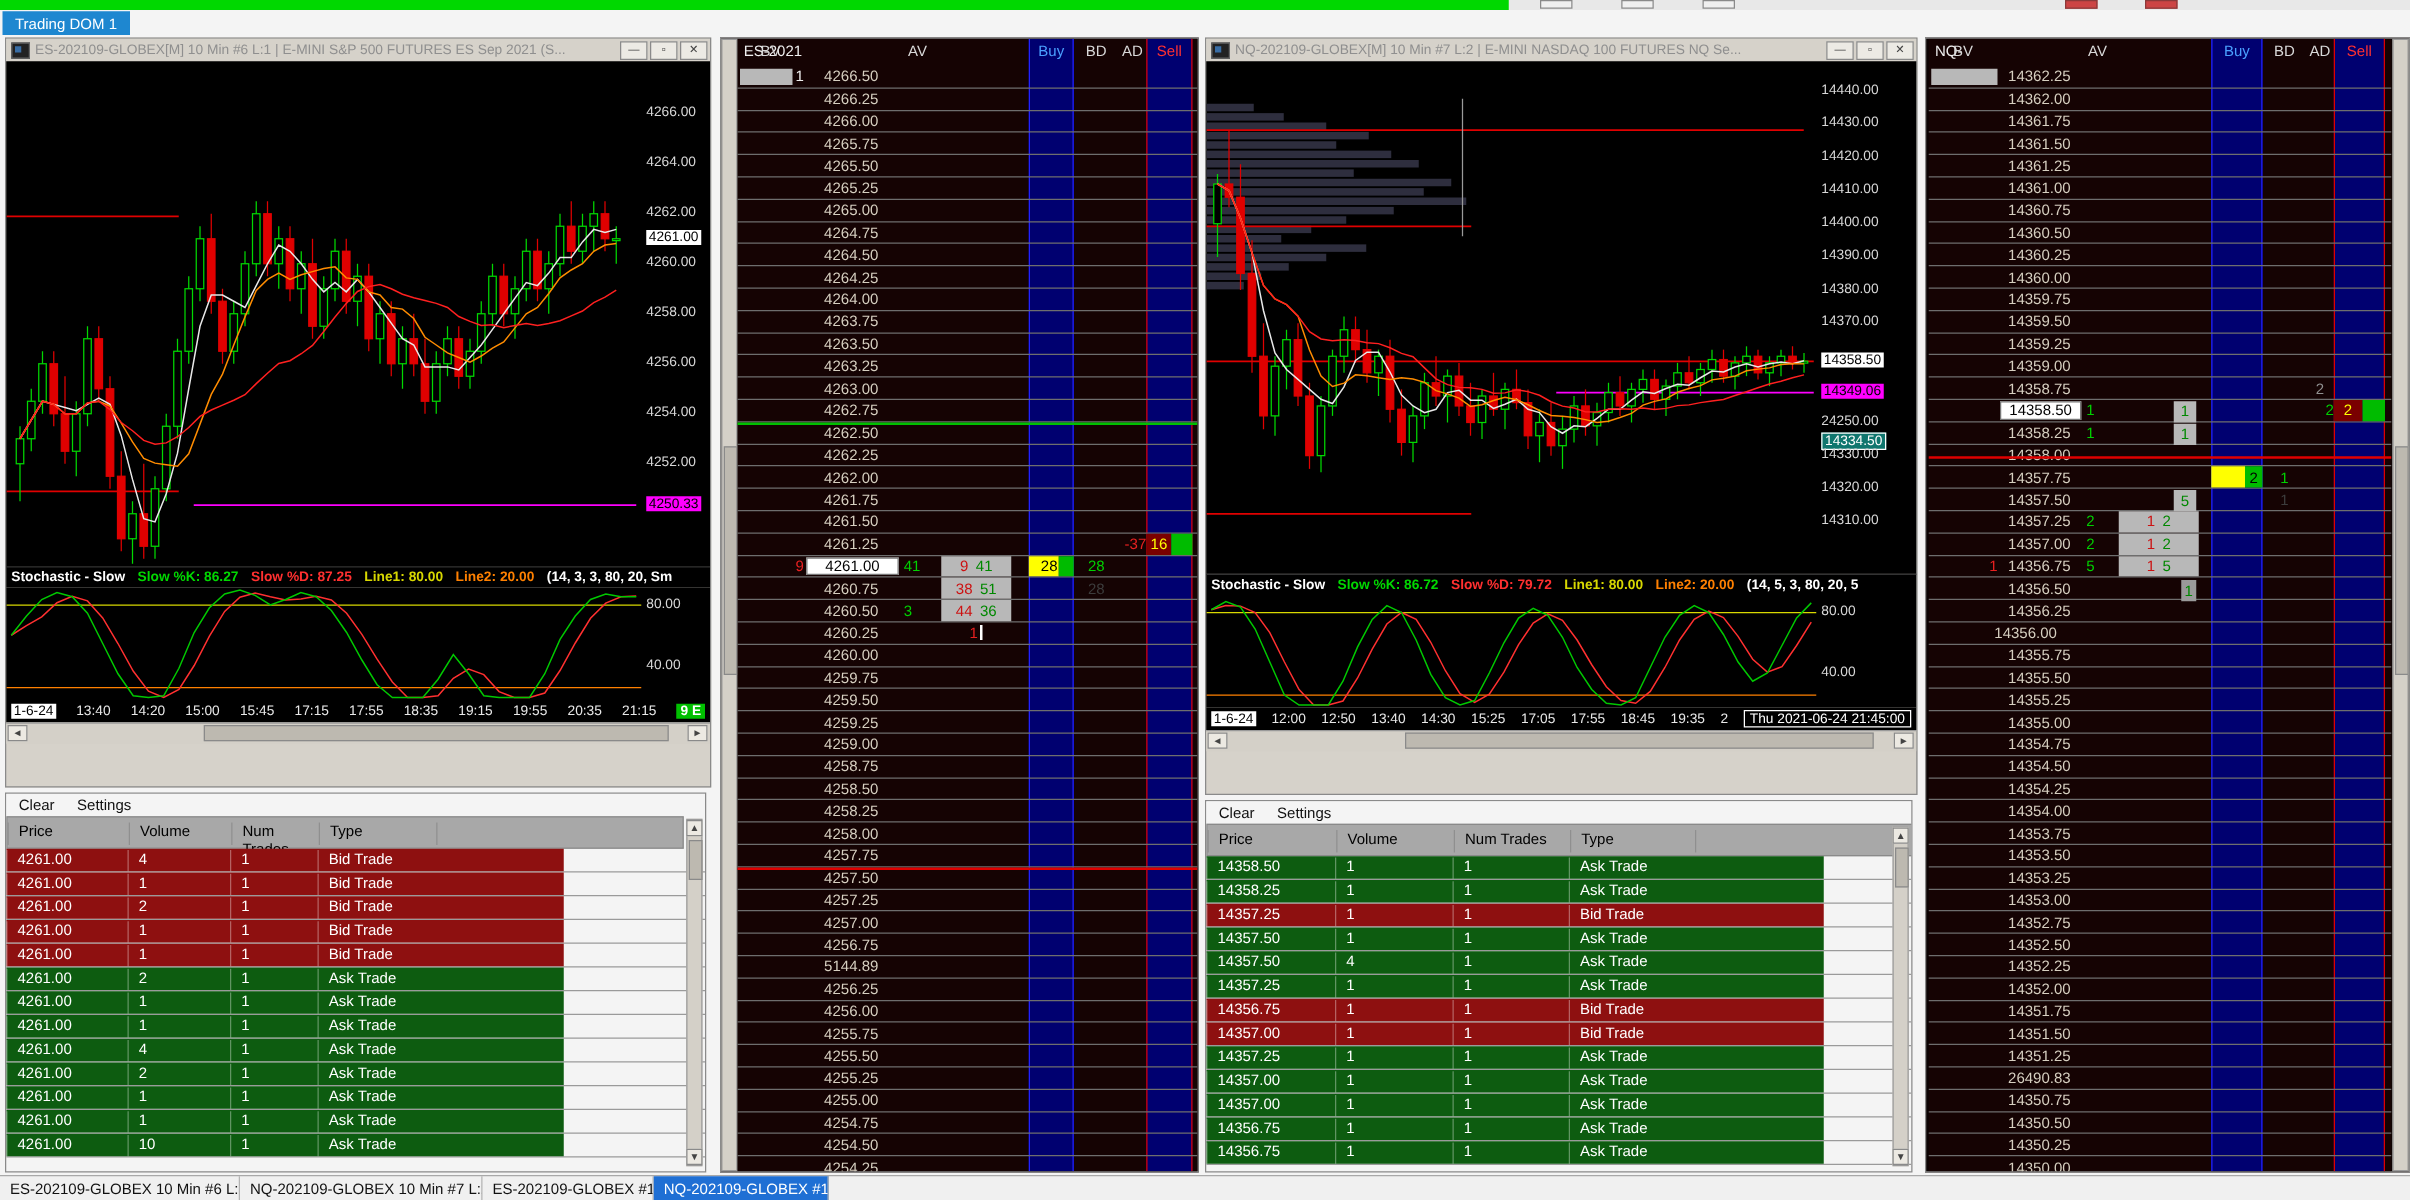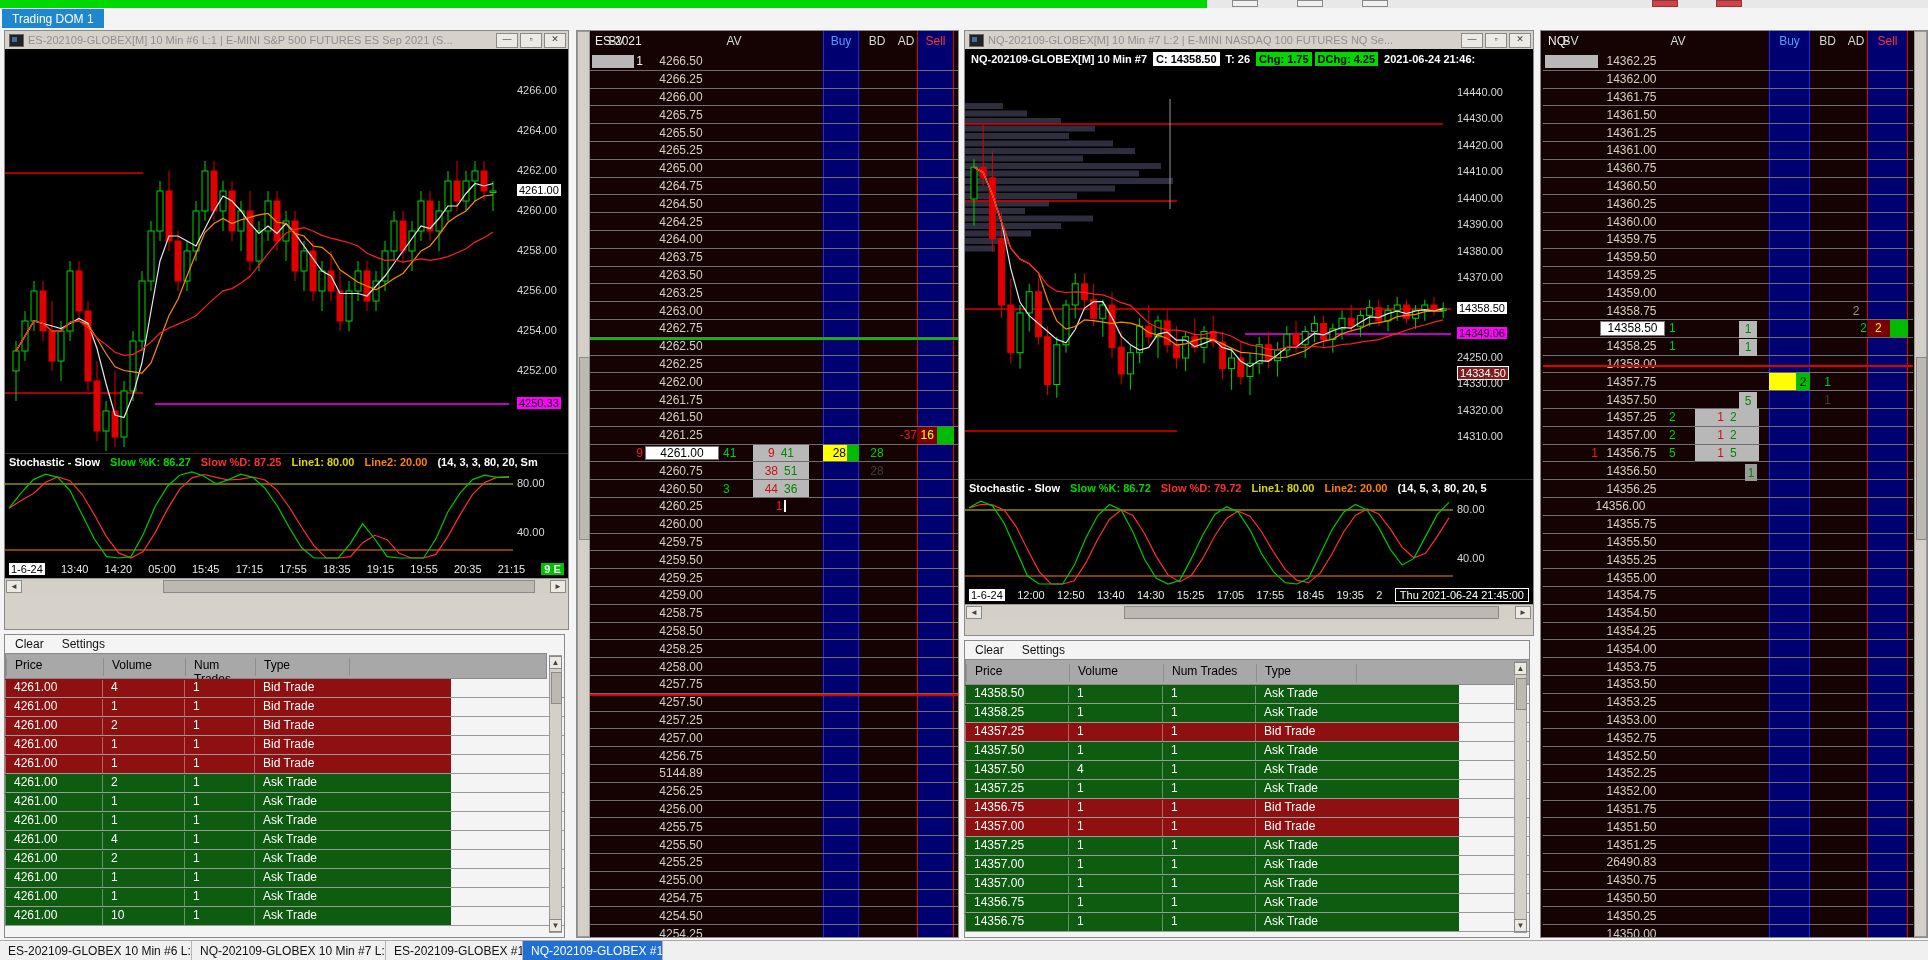--- a/index.html
+++ b/index.html
@@ -13,21 +13,21 @@
   .tbtns{display:flex;gap:2px;flex:none;margin-left:4px;}
   .tbtn{width:20px;height:13px;background:#eceae4;border:1px solid #8a8a8a;color:#444;font-size:9px;line-height:11px;text-align:center;}
   .infoline{position:relative;height:20px;background:#000;display:flex;align-items:center;gap:3px;padding:0 3px;white-space:nowrap;overflow:hidden;}
   .infoline span{font-size:11px;font-weight:700;color:#fff;padding:1px 3px;}
   .seg-white{background:#ffffff;color:#000!important;}
   .seg-green{background:#00d800;color:#000!important;}
   .chart-region{position:relative;background:#000;overflow:hidden;}
   .axis-label{position:absolute;color:#d8d8d8;font-size:11px;white-space:nowrap;}
   .axis-last{background:#fff;color:#000;padding:0 2px;}
   .axis-magenta{background:#ff00ff;color:#000;padding:0 2px;}
-  .axis-boxed{background:#7f1d1d;color:#fff;border:1px solid #fff;padding:0 2px;}
+  .axis-boxed{background:#0f766e;color:#fff;border:1px solid #fff;padding:0 2px;}
   .stoch-label{height:16px;background:#000;display:flex;gap:10px;align-items:center;padding:0 4px;white-space:nowrap;overflow:hidden;border-top:1px solid #333;}
   .stoch-label span{font-size:11px;font-weight:700;}
   .time-row{height:18px;background:#000;display:flex;align-items:center;justify-content:space-between;padding:0 4px;overflow:hidden;}
   .time-row .tl{color:#e8e8e8;font-size:11px;white-space:nowrap;}
   .time-first{background:#fff;color:#000!important;padding:0 2px;}
   .time-badge-green{background:#00c000;color:#fff!important;padding:0 3px;font-weight:700;}
   .time-badge-box{border:1px solid #fff;color:#fff!important;padding:0 4px;}
   .sb-h{height:16px;background:#d4d0c8;position:relative;border-top:1px solid #9a9a9a;}
   .sb-btn{position:absolute;top:1px;width:16px;height:13px;background:#ece9e2;border:1px solid #8a8a8a;font-size:8px;color:#444;text-align:center;line-height:12px;box-sizing:border-box;}
   .sb-thumb{position:absolute;top:1px;height:13px;background:#bdb9b0;border:1px solid #8a8a8a;box-sizing:border-box;}
@@ -237,21 +237,21 @@
           <polyline points="4,38.2 16.195121951219512,30.5 28.390243902439025,23.5 40.58536585365854,12.2 52.78048780487805,7.0 64.97560975609755,10.7 77.17073170731707,24.3 89.3658536585366,44.8 101.5609756097561,66.8 113.7560975609756,82.9 125.95121951219512,88.0 138.14634146341464,81.5 150.34146341463415,62.4 162.53658536585365,38.9 174.7317073170732,19.1 186.9268292682927,7.8 199.1219512195122,4.5 211.3170731707317,7.4 223.5121951219512,10.0 235.70731707317074,9.2 247.90243902439025,7.0 260.0975609756098,10.0 272.2926829268293,20.6 284.4878048780488,37.5 296.6829268292683,57.3 308.8780487804878,75.6 321.0731707317073,88.0 333.2682926829268,88.0 345.4634146341464,86.6 357.6585365853659,72.7 369.8536585365854,65.3 382.0487804878049,69.7 394.2439024390244,83.3 406.4390243902439,88.0 418.6341463414634,88.0 430.8292682926829,84.4 443.0243902439024,66.4 455.219512195122,44.4 467.4146341463415,24.6 479.609756097561,12.5 491.8048780487805,7.4 504,6.7" fill="none" stroke="#ff3030" stroke-width="1.2"></polyline>
           <polyline points="4,38.2 16.195121951219512,22.8 28.390243902439025,9.6 40.58536585365854,4.1 52.78048780487805,7.4 64.97560975609755,20.6 77.17073170731707,44.8 89.3658536585366,69.0 101.5609756097561,86.6 113.7560975609756,88.0 125.95121951219512,86.6 138.14634146341464,64.6 150.34146341463415,36.0 162.53658536585365,16.2 174.7317073170732,5.2 186.9268292682927,2.0 199.1219512195122,6.3 211.3170731707317,14.0 223.5121951219512,9.6 235.70731707317074,4.1 247.90243902439025,7.4 260.0975609756098,18.4 272.2926829268293,36.0 284.4878048780488,58.0 296.6829268292683,77.8 308.8780487804878,88.0 321.0731707317073,88.0 333.2682926829268,88.0 345.4634146341464,73.4 357.6585365853659,53.6 369.8536585365854,69.0 382.0487804878049,86.6 394.2439024390244,88.0 406.4390243902439,88.0 418.6341463414634,88.0 430.8292682926829,69.0 443.0243902439024,41.5 455.219512195122,22.8 467.4146341463415,9.6 479.609756097561,5.2 491.8048780487805,7.4 504,7.4" fill="none" stroke="#00c800" stroke-width="1.2"></polyline>
         </svg>
         <div class="axis-label" style="left: 512px; top: 7px;">80.00</div>
         <div class="axis-label" style="left: 512px; top: 56px;">40.00</div>
       </div>
     <div class="time-row" id="es-timerow">
         <span class="tl time-first">1-6-24</span>
         <span class="tl">13:40</span>
         <span class="tl">14:20</span>
-        <span class="tl">05:00</span>
+        <span class="tl">15:00</span>
         <span class="tl">15:45</span>
         <span class="tl">17:15</span>
         <span class="tl">17:55</span>
         <span class="tl">18:35</span>
         <span class="tl">19:15</span>
         <span class="tl">19:55</span>
         <span class="tl">20:35</span>
         <span class="tl">21:15</span>
         <span class="tl time-badge-green">9 E</span>
       </div>
@@ -707,28 +707,20 @@
   <div class="win" id="nq-win" style="left:964px;top:30px;width:570px;height:606px;">
     <div class="titlebar">
       <span class="ticon"></span>
       <span class="titletext">NQ-202109-GLOBEX[M]  10 Min  #7 L:2 | E-MINI NASDAQ 100 FUTURES NQ Se...</span>
       <span class="tbtns">
         <span class="tbtn">—</span>
         <span class="tbtn">▫</span>
         <span class="tbtn">✕</span>
       </span>
     </div>
-    <div class="infoline" id="nq-info">
-        <span>NQ-202109-GLOBEX[M]  10 Min   #7</span>
-        <span class="seg-white">C: 14358.50</span>
-        <span>T: 26</span>
-        <span class="seg-green">Chg: 1.75</span>
-        <span class="seg-green">DChg: 4.25</span>
-        <span>2021-06-24 21:46:</span>
-      </div>
     <div class="chart-region" id="nq-chartregion" style="height:410px;">
         <svg width="568" height="410" style="position:absolute;left:0;top:0">
           <rect x="0" y="34" width="38" height="6" fill="#2e2e3e"></rect>
           <rect x="0" y="41.5" width="62" height="6" fill="#2e2e3e"></rect>
           <rect x="0" y="49" width="96" height="6" fill="#2e2e3e"></rect>
           <rect x="0" y="56.5" width="130" height="6" fill="#2e2e3e"></rect>
           <rect x="0" y="64" width="104" height="6" fill="#2e2e3e"></rect>
           <rect x="0" y="71.5" width="148" height="6" fill="#2e2e3e"></rect>
           <rect x="0" y="79" width="170" height="6" fill="#2e2e3e"></rect>
           <rect x="0" y="86.5" width="118" height="6" fill="#2e2e3e"></rect>

